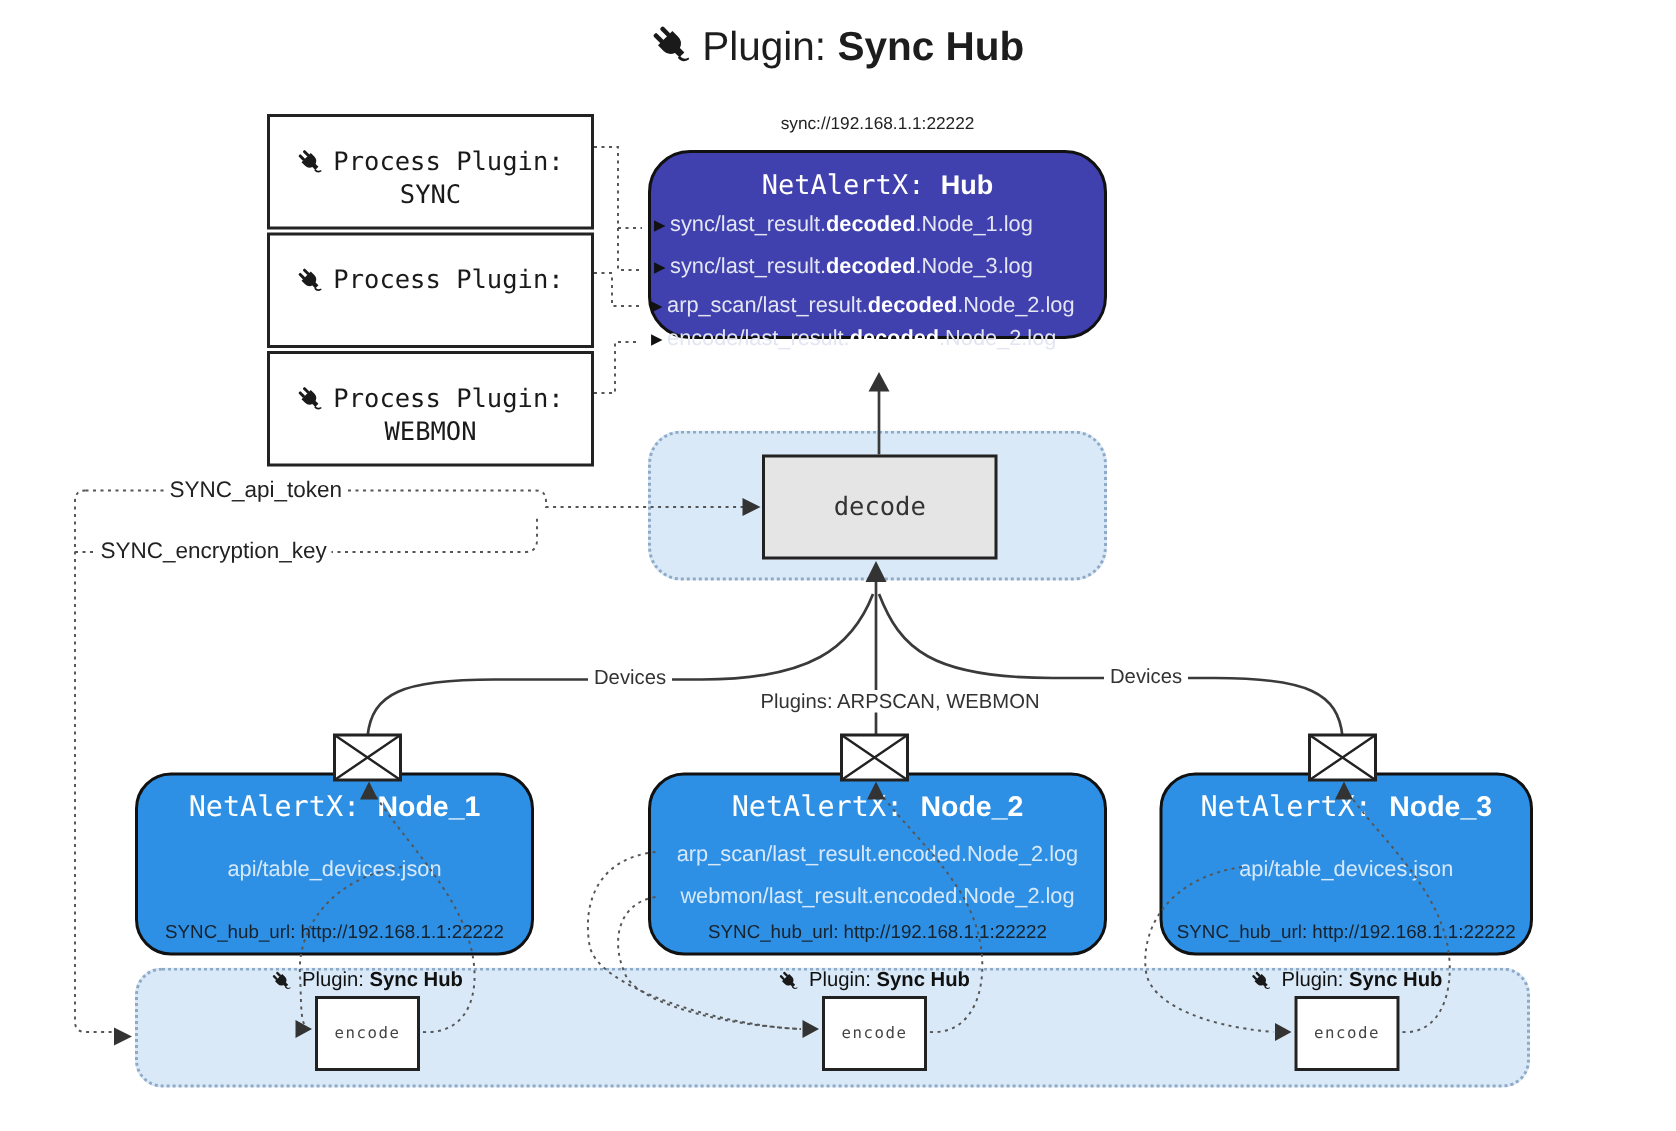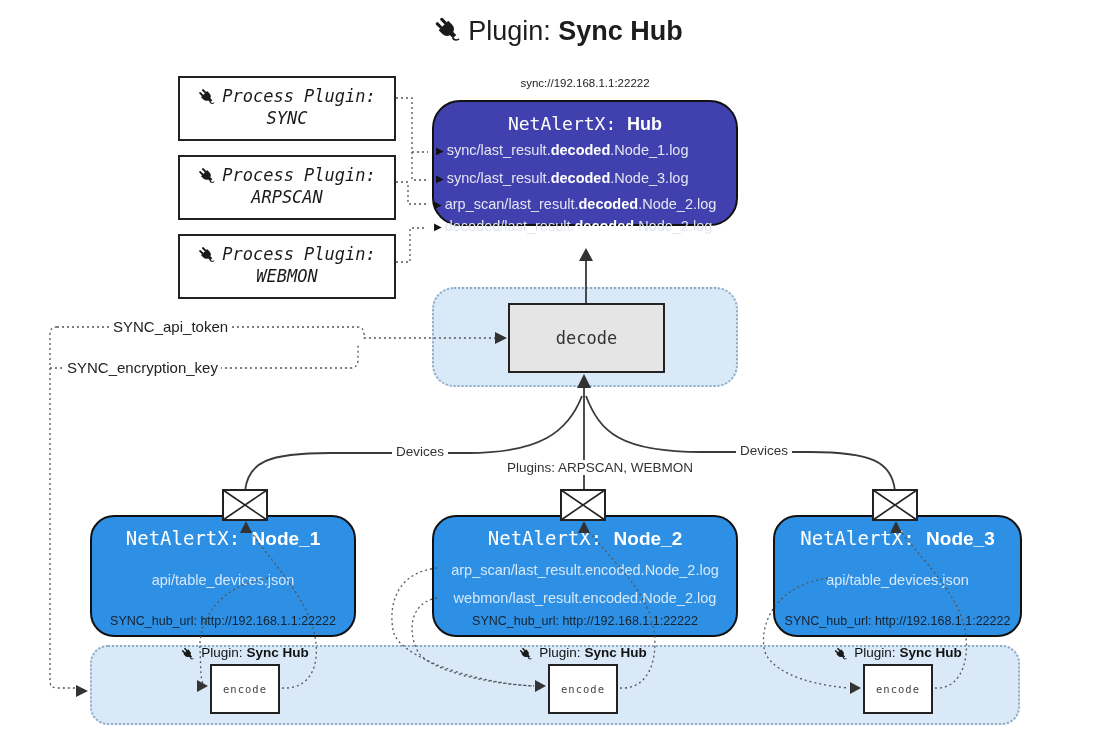--- a/index.html
+++ b/index.html
@@ -12,21 +12,21 @@
   .abs{position:absolute;}
   .mono{font-family:"DejaVu Sans Mono","Liberation Mono",monospace;}
 
   
   #title{left:0;top:16px;width:1117px;text-align:center;font-size:27px;color:#1d1d1d;}
   #title .bold{font-weight:bold;}
   .plug-svg{vertical-align:-4px;margin-right:6px;}
 
   
   .ppbox{left:178px;width:214px;height:53px;background:#fff;border:2px solid #222;
-         text-align:center;font-size:17px;padding-top:8px;font-style:italic;}
+         text-align:center;font-size:17px;padding-top:20px;}
   .ppbox .l1{white-space:nowrap;}
   .ppbox .l2{margin-top:2px;}
 
   
   #hub-url{left:432px;top:77px;width:306px;text-align:center;font-size:11.5px;color:#222;}
   #hub{left:432px;top:100px;width:306px;height:126px;background:var(--hub_fill);
        border:2.5px solid #111;border-radius:28px;box-sizing:border-box;}
   .hub-title{position:absolute;left:0;top:11px;width:100%;text-align:center;color:#fff;
              font-size:18px;white-space:nowrap;}
   .hub-title .bold,.node-title .bold{font-family:"Liberation Sans",sans-serif;font-weight:bold;}
@@ -109,36 +109,35 @@
   <div class="abs ppbox mono" style="top:76px">
     <div class="l1"><svg class="plug-svg" width="18" height="18">
           <use href="#plug"></use>
         </svg><span>Process Plugin:</span></div>
     <div class="l2">SYNC</div>
   </div>
   <div class="abs ppbox mono" style="top:155px">
     <div class="l1"><svg class="plug-svg" width="18" height="18">
           <use href="#plug"></use>
         </svg><span>Process Plugin:</span></div>
-    <div class="l2">ARPSCAN</div>
   </div>
   <div class="abs ppbox mono" style="top:234px">
     <div class="l1"><svg class="plug-svg" width="18" height="18">
           <use href="#plug"></use>
         </svg><span>Process Plugin:</span></div>
     <div class="l2">WEBMON</div>
   </div>
 
   <div id="hub-url" class="abs">sync://192.168.1.1:22222</div>
   <div id="hub" class="abs">
     <div class="hub-title mono"><span>NetAlertX:</span> <span class="bold">Hub</span></div>
     <div class="hub-line" style="top:40px;left:2px"><span class="tri">▶</span><span>sync/last_result.</span><span class="bold">decoded</span><span>.Node_1.log</span></div>
     <div class="hub-line" style="top:68px;left:2px"><span class="tri">▶</span><span>sync/last_result.</span><span class="bold">decoded</span><span>.Node_3.log</span></div>
     <div class="hub-line" style="top:94px;left:0px"><span class="tri">▶</span><span>arp_scan/last_result.</span><span class="bold">decoded</span><span>.Node_2.log</span></div>
-    <div class="hub-line" style="top:116px;left:0px"><span class="tri">▶</span><span>decoded/last_result.</span><span class="bold">decoded</span><span>.Node_2.log</span></div>
+    <div class="hub-line" style="top:116px;left:0px"><span class="tri">▶</span><span>encode/last_result.</span><span class="bold">decoded</span><span>.Node_2.log</span></div>
   </div>
 
   <div id="decode-wrap" class="abs"></div>
   <div id="decode-box" class="abs mono">decode</div>
 
   <div id="lbl-token" class="abs keylabel">SYNC_api_token</div>
   <div id="lbl-enckey" class="abs keylabel">SYNC_encryption_key</div>
 
   <div id="lbl-dev-l" class="abs edgelabel">Devices</div>
   <div id="lbl-dev-r" class="abs edgelabel">Devices</div>

